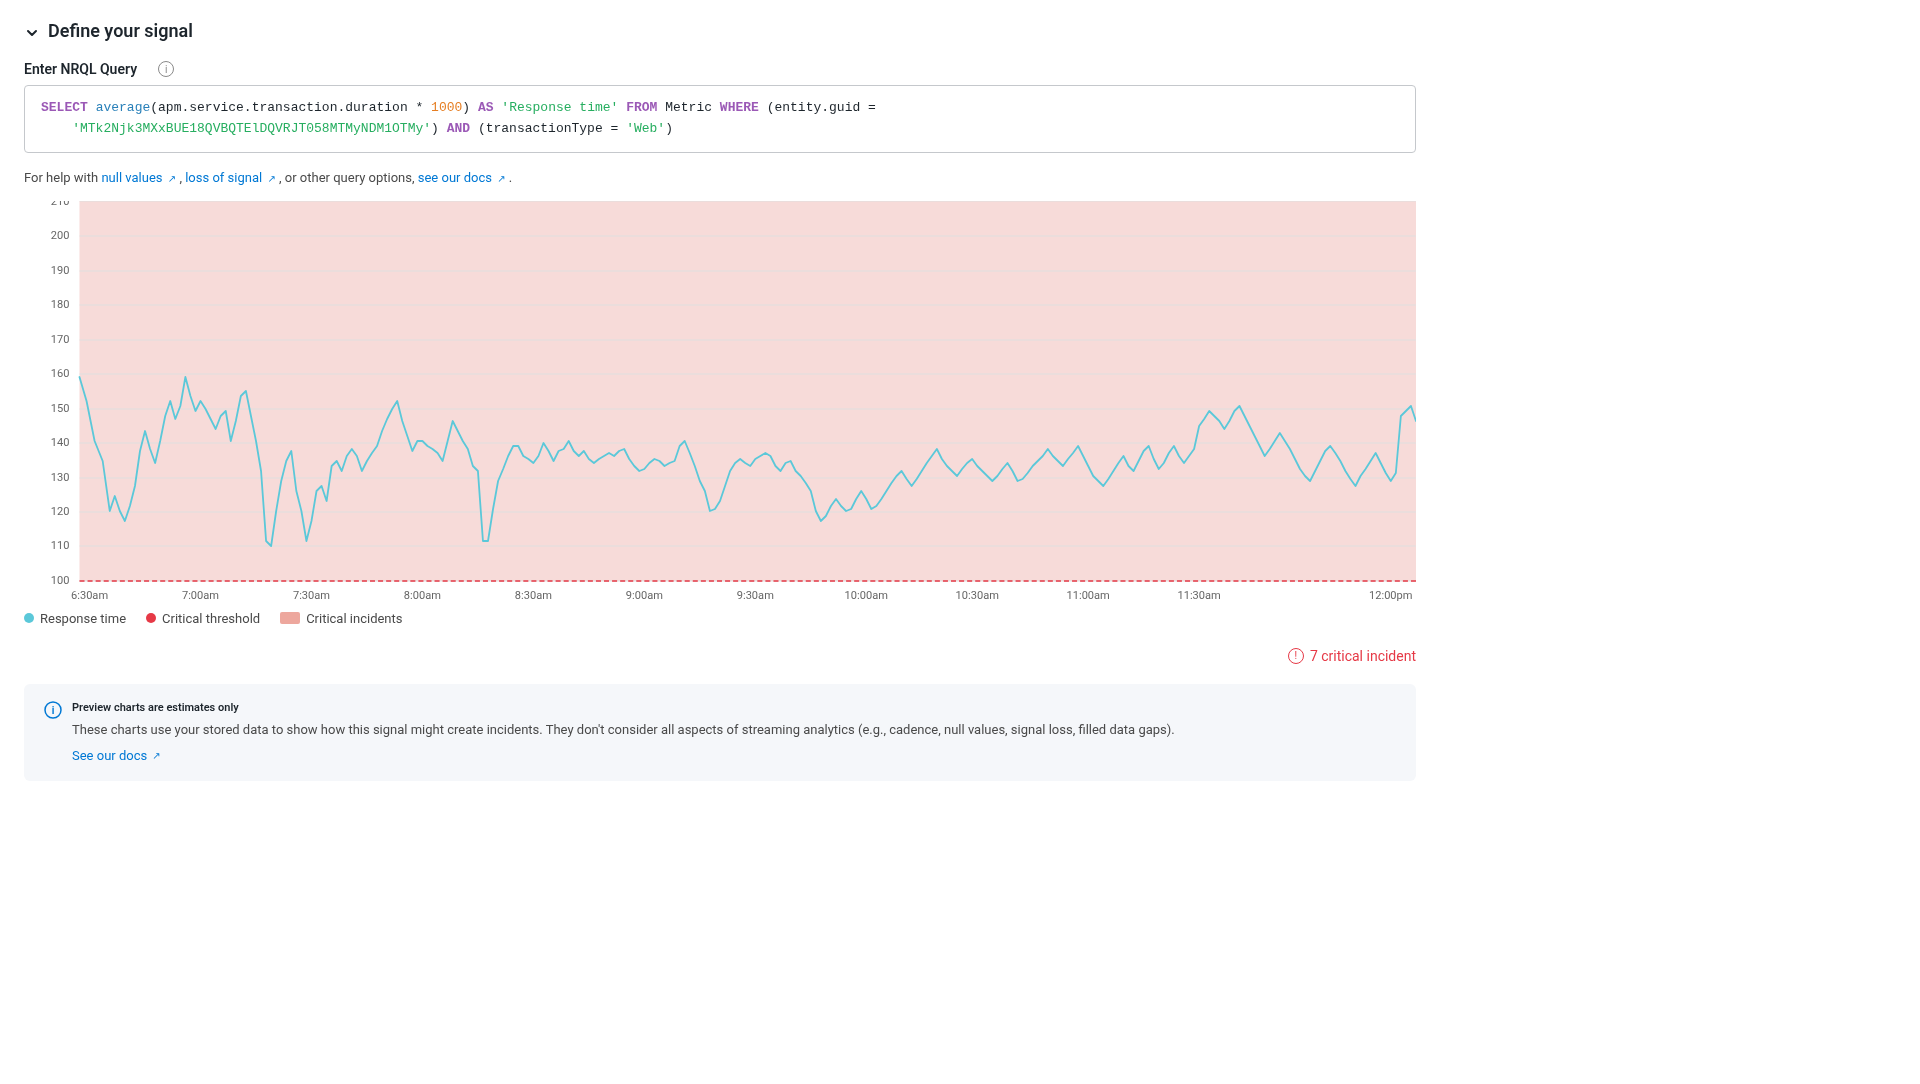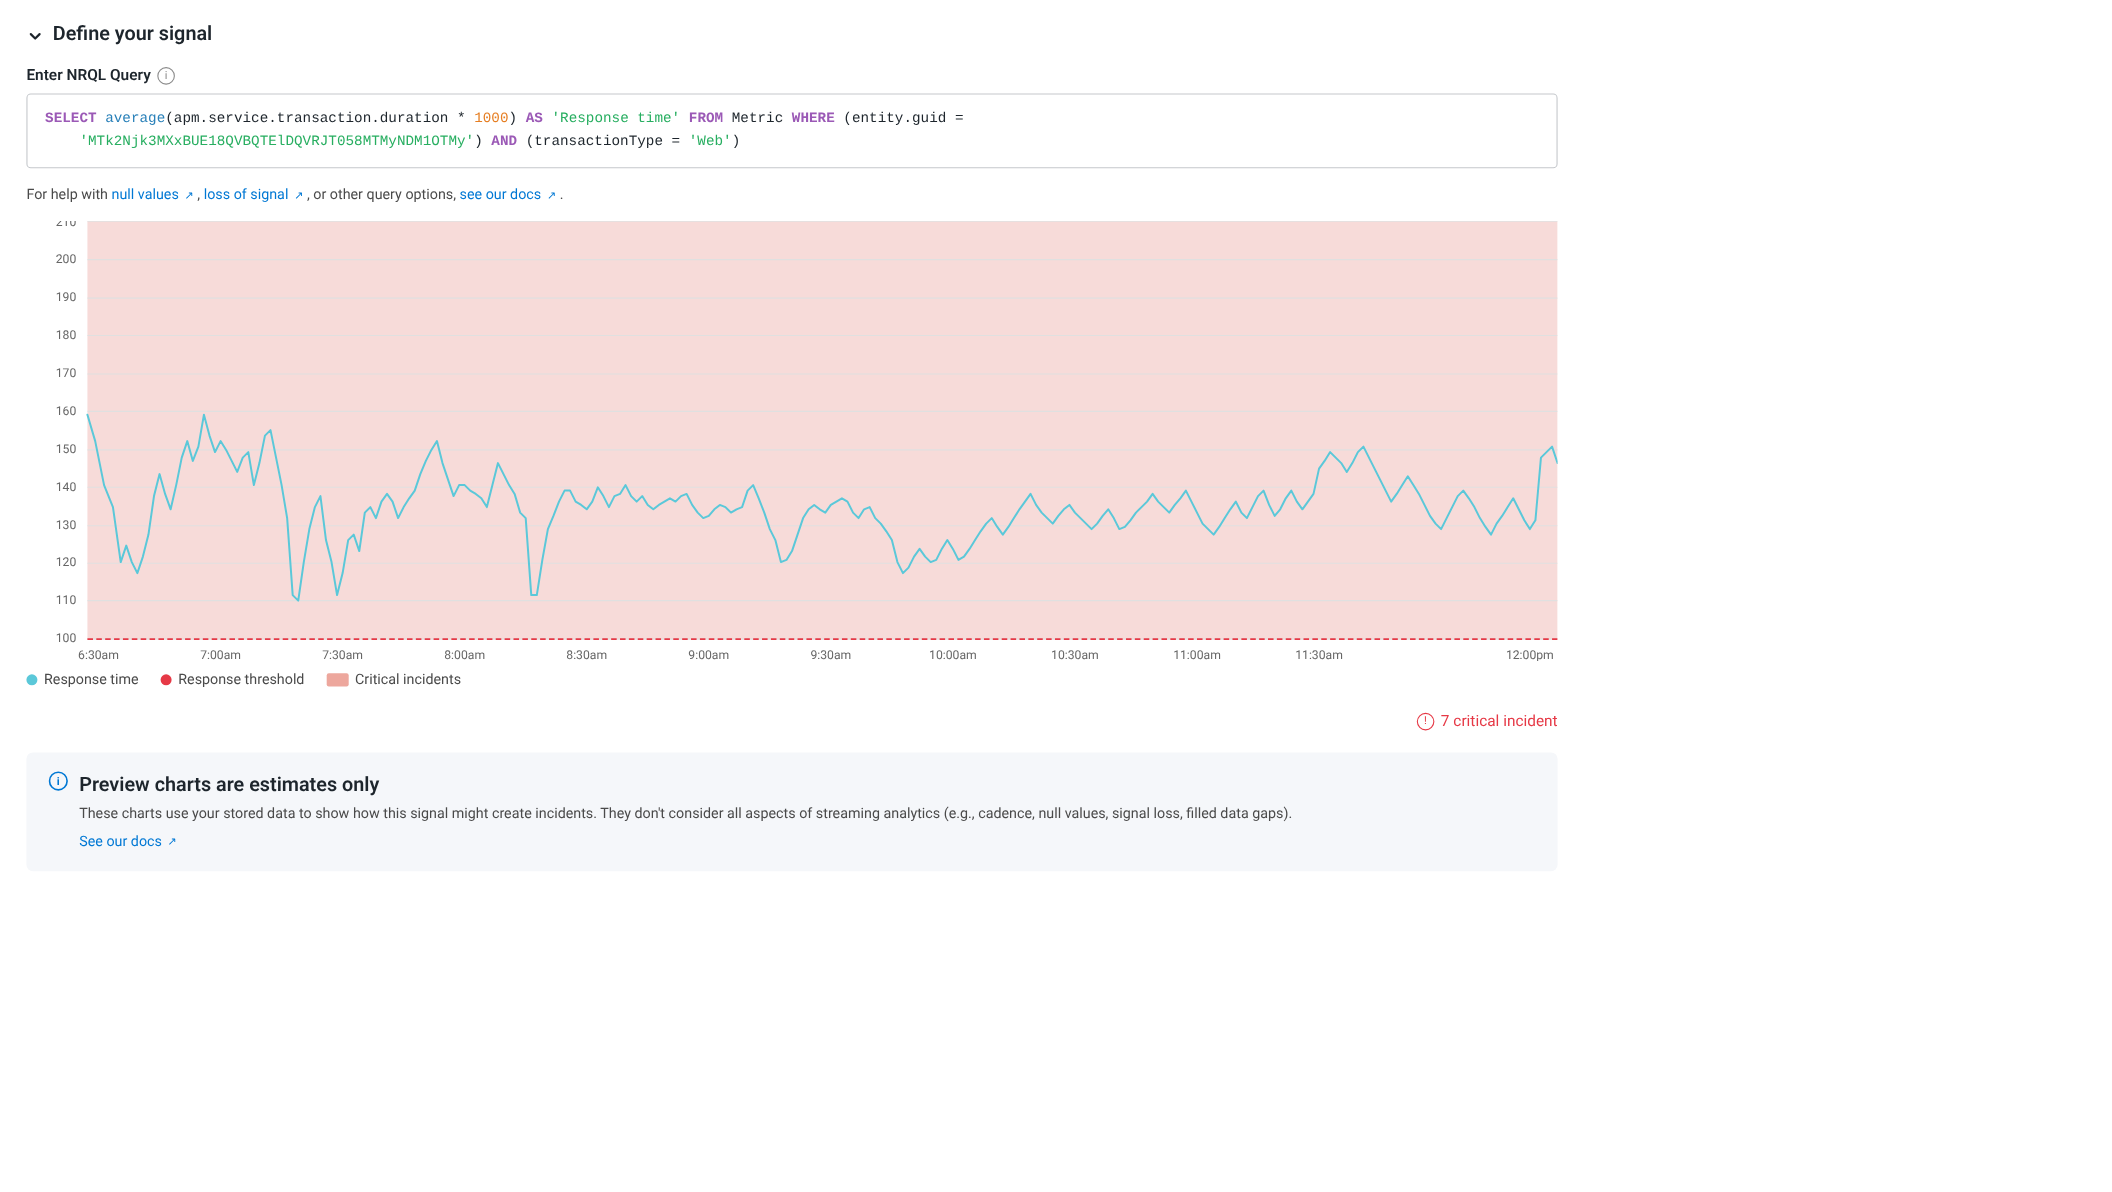--- a/index.html
+++ b/index.html
@@ -26,21 +26,21 @@
       color: #1d252c;
     }
     .section-title {
       font-size: 18px;
       font-weight: 600;
       color: #1d252c;
     }
     .query-label-row {
       display: flex;
       align-items: center;
-      gap: 6px;
+      gap: 21px;
       margin-bottom: 8px;
     }
     .query-label {
       font-weight: 600;
       font-size: 14px;
       color: #1d252c;
     }
     .info-icon {
       width: 16px;
       height: 16px;
@@ -157,21 +157,21 @@
       margin-top: 1px;
     }
     .notice-content {
       font-size: 13px;
       color: #4a4a4a;
       line-height: 1.5;
     }
     .notice-title {
       font-weight: 600;
       color: #1d252c;
-      font-size: 18px;
+      font-size: 11px;
       margin-bottom: 4px;
     }
     .notice-link {
       color: #0078d4;
       text-decoration: none;
       display: inline-flex;
       align-items: center;
       gap: 3px;
       margin-top: 6px;
     }
@@ -552,21 +552,21 @@
     </svg>
   </div>
 
   <div class="chart-legend">
     <div class="legend-item">
       <span class="legend-dot legend-dot-teal"></span>
       <span>Response time</span>
     </div>
     <div class="legend-item">
       <span class="legend-dot legend-dot-red"></span>
-      <span>Response threshold</span>
+      <span>Critical threshold</span>
     </div>
     <div class="legend-item">
       <span class="legend-incident"></span>
       <span>Critical incidents</span>
     </div>
   </div>
 
   <div class="critical-incident-row">
     <span class="critical-icon">!</span>
     <span>7 critical incident</span>

